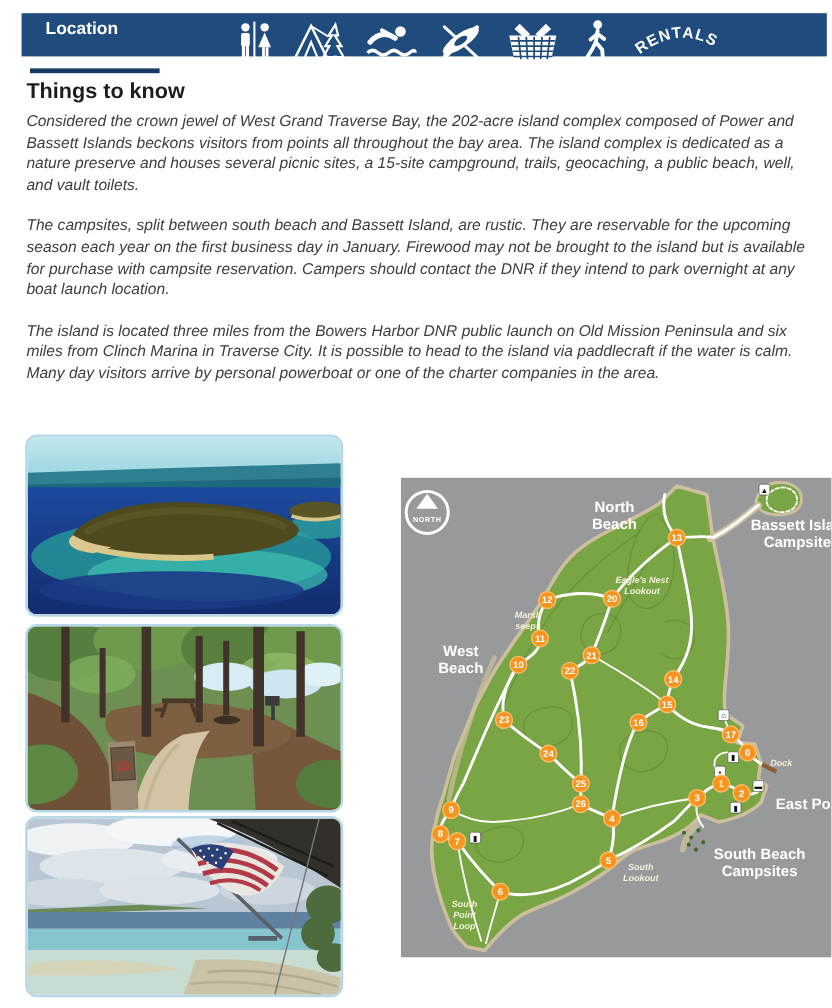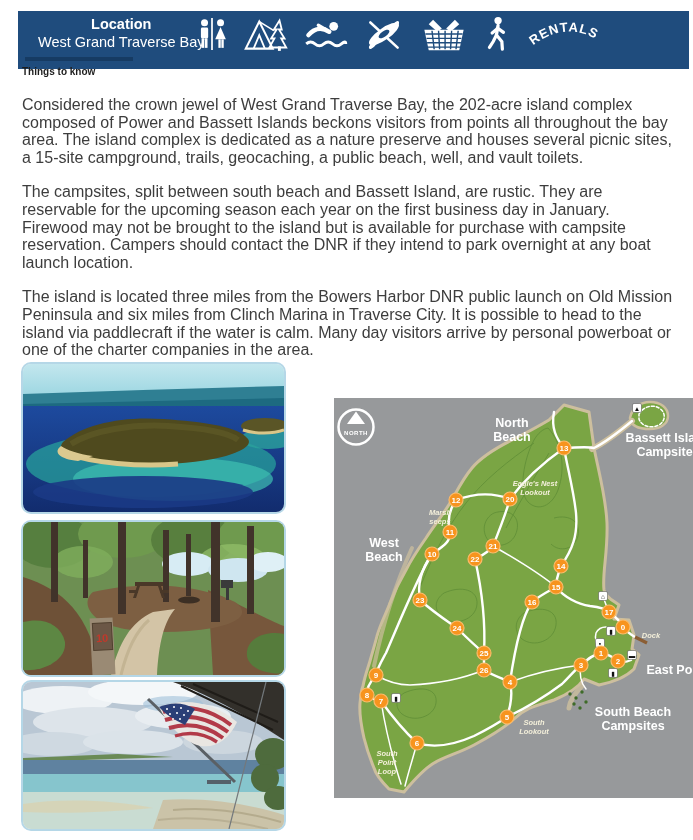--- a/index.html
+++ b/index.html
@@ -1,31 +1,31 @@
 <!DOCTYPE html>
 <html><head>
 <meta charset="utf-8">
 <style>
   html,body{margin:0;padding:0;background:#fff;}
   .page{position:relative;width:693px;height:840px;background:#fff;overflow:hidden;
         font-family:"Liberation Sans",sans-serif;}
   
-  .topbar{position:absolute;left:18px;top:11px;width:671px;height:58px;background:#1F4C7D;text-align:center;}
+  .topbar{position:absolute;left:18px;top:11px;width:671px;height:36px;background:#1F4C7D;}
   .topbar::after{content:'';position:absolute;left:7px;top:46px;width:108px;height:4px;background:#163B63;}
   .loc-text{position:absolute;left:20px;top:4px;color:#fff;line-height:1.25;}
   .loc-label{font-weight:bold;font-size:14.5px;}
   .loc-title{font-size:14.5px;}
   .amenities{position:absolute;left:178px;top:3px;height:40px;display:flex;align-items:center;gap:15px;}
   .amenities svg{display:block;}
   .wht{fill:#fff;}
   .wstk{stroke:#fff;fill:none;}
   
   main{position:absolute;left:22px;top:66px;width:651px;color:#3d3d3d;}
-  main h2{margin:0 0 19px 0;font-size:10px;color:#1d1d1d;}
-  main p{margin:0 0 17px 0;font-size:16px;line-height:17.6px;}
+  main h2{margin:0 0 5px 0;font-size:18px;color:#1d1d1d;}
+  main p{margin:0 0 17px 0;font-size:13px;line-height:17.6px;font-style:italic;}
   
   .photo{position:absolute;margin:0;border:2px solid #b5d7e7;border-radius:10px;overflow:hidden;background:#eee;}
   .photo svg{display:block;}
   .p1{left:21px;top:362px;width:261px;height:148px;}
   .p2{left:21px;top:520px;width:261px;height:153px;}
   .p3{left:21px;top:680px;width:261px;height:147px;}
   
   .map{position:absolute;left:290px;top:398px;width:387px;height:400px;padding-left:44px;}
   .lblb{fill:#fff;font-size:12.5px;font-weight:bold;text-anchor:middle;}
   .lbls{fill:#f3efda;font-size:7.5px;font-style:italic;font-weight:bold;text-anchor:middle;}
@@ -40,21 +40,20 @@
   .compass-txt{fill:#fff;font-size:6px;font-weight:bold;text-anchor:middle;letter-spacing:.5px;}
 </style>
 </head>
 <body>
 
 <div class="page">
 
   <header class="topbar">
     <div class="loc-text">
       <div class="loc-label">Location</div>
-      <div class="loc-title">West Grand Traverse Bay</div>
     </div>
     <div class="amenities">
 
       <svg width="32" height="36" viewBox="0 0 30 32">
         <circle class="wht" cx="8" cy="5.5" r="3.3"></circle>
         <rect class="wht" x="4.6" y="10" width="6.8" height="10" rx="1.2"></rect>
         <rect class="wht" x="5.2" y="20" width="2.5" height="9"></rect>
         <rect class="wht" x="8.3" y="20" width="2.5" height="9"></rect>
         <rect class="wht" x="14.2" y="1" width="1.6" height="30"></rect>
         <circle class="wht" cx="23" cy="5.5" r="3.3"></circle>

